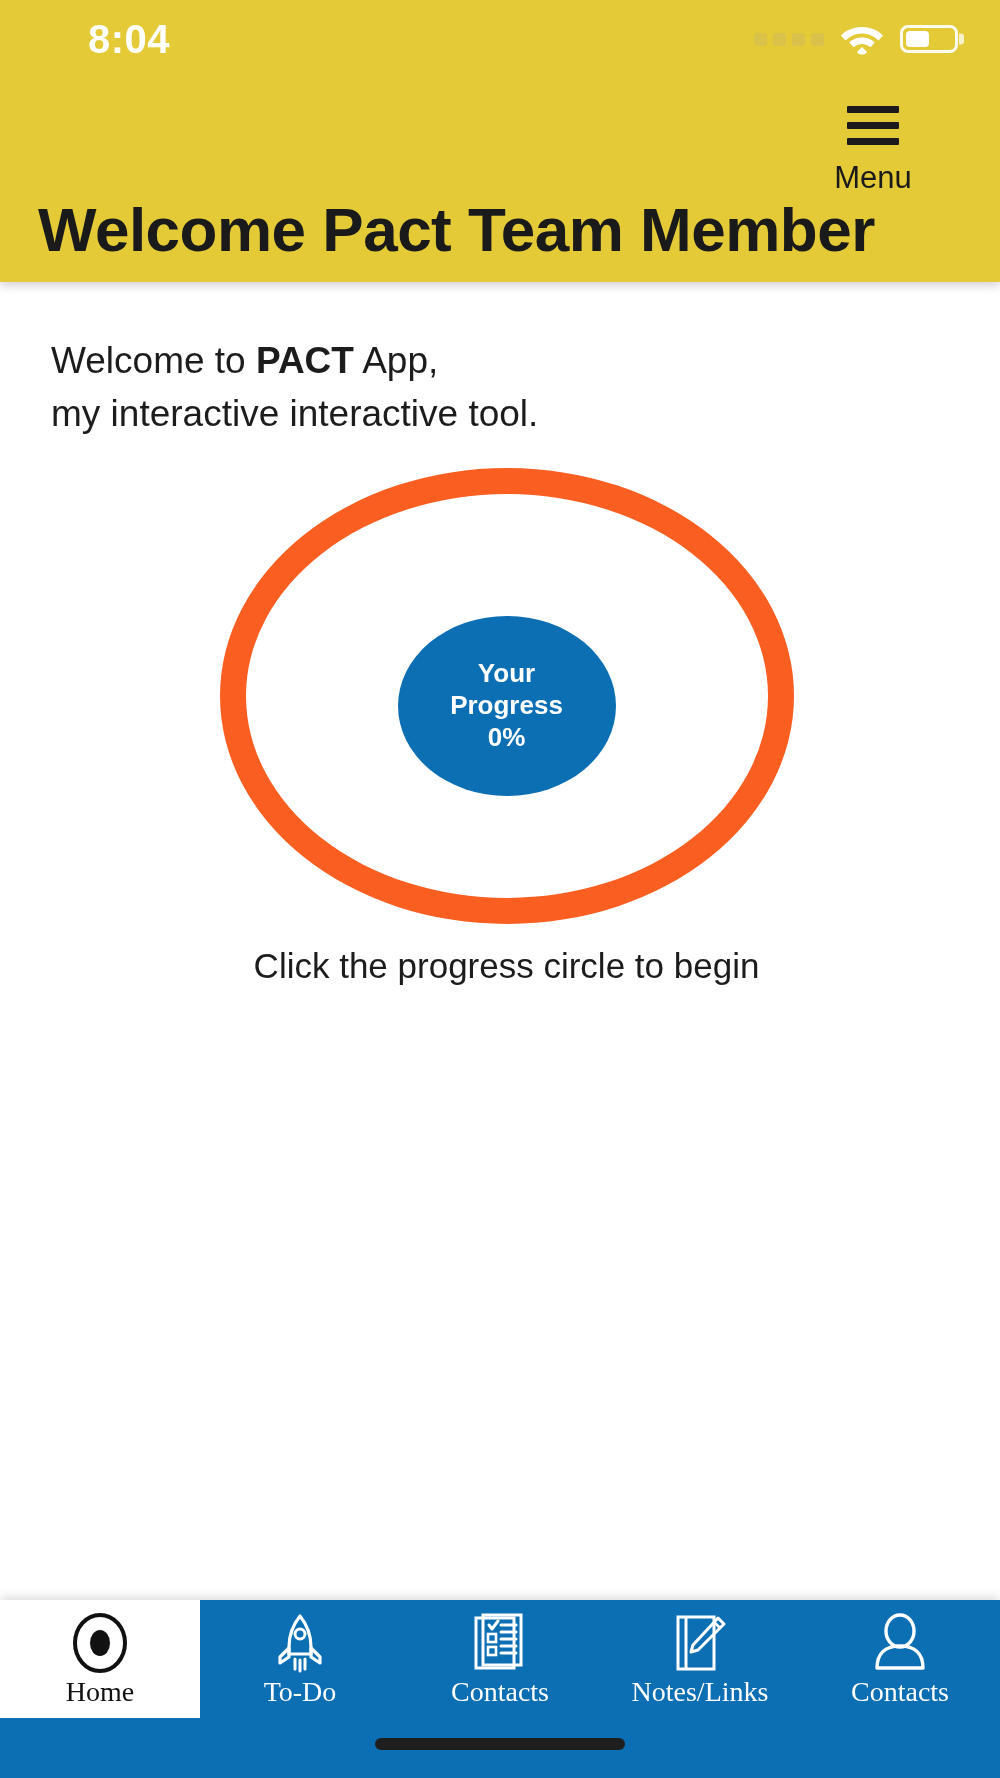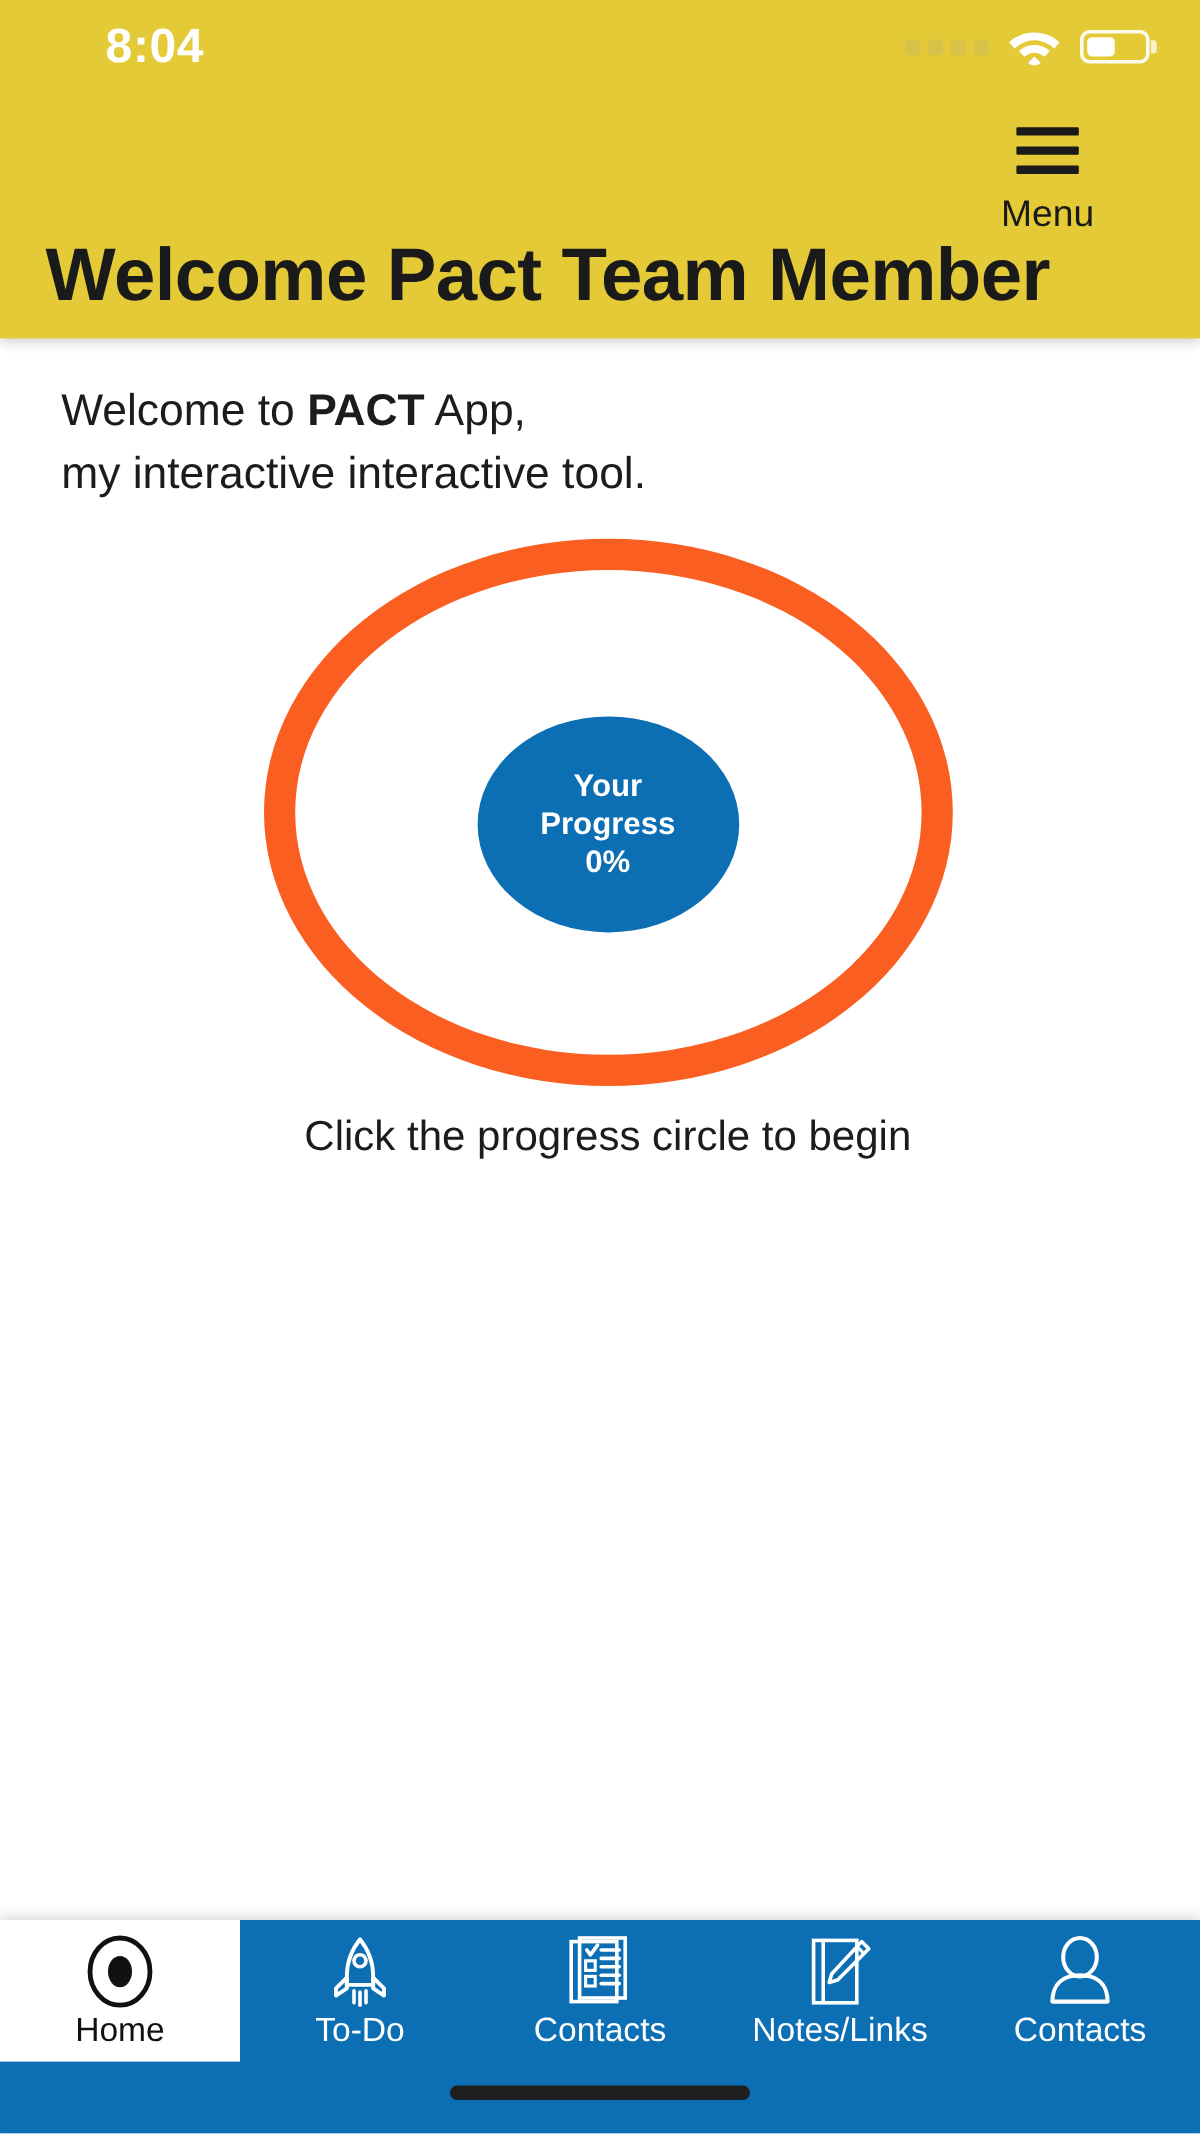--- a/index.html
+++ b/index.html
@@ -6,21 +6,21 @@
   html, body {
     width:1000px; height:1778px;
     background:#ffffff;
     font-family:"Liberation Sans", sans-serif;
     overflow:hidden;
   }
   .phone {
     position:relative;
     width:1000px; height:1778px;
     background:#ffffff;
-    display:flex; flex-direction:column;
+    display:flex; flex-direction:column;gap:19px;
   }
 
   
   .header {
     position:relative;
     width:100%;
     height:282px;
     background:#E3CA36;
     flex:0 0 auto;
     box-shadow:0 3px 10px rgba(0,0,0,0.20);
@@ -194,20 +194,21 @@
     background:#ffffff;
     color:#111111;
   }
   .navicon {
     height:62px;
     display:flex; align-items:center; justify-content:center;
   }
   .navlabel {
     font-size:28px;
     line-height:1;
+    font-family:Liberation Serif, serif;
   }
   .home-indicator {
     position:absolute;
     bottom:28px; left:50%;
     transform:translateX(-50%);
     width:250px; height:12px;
     background:#1E1E1E;
     border-radius:8px;
   }
 </style>

